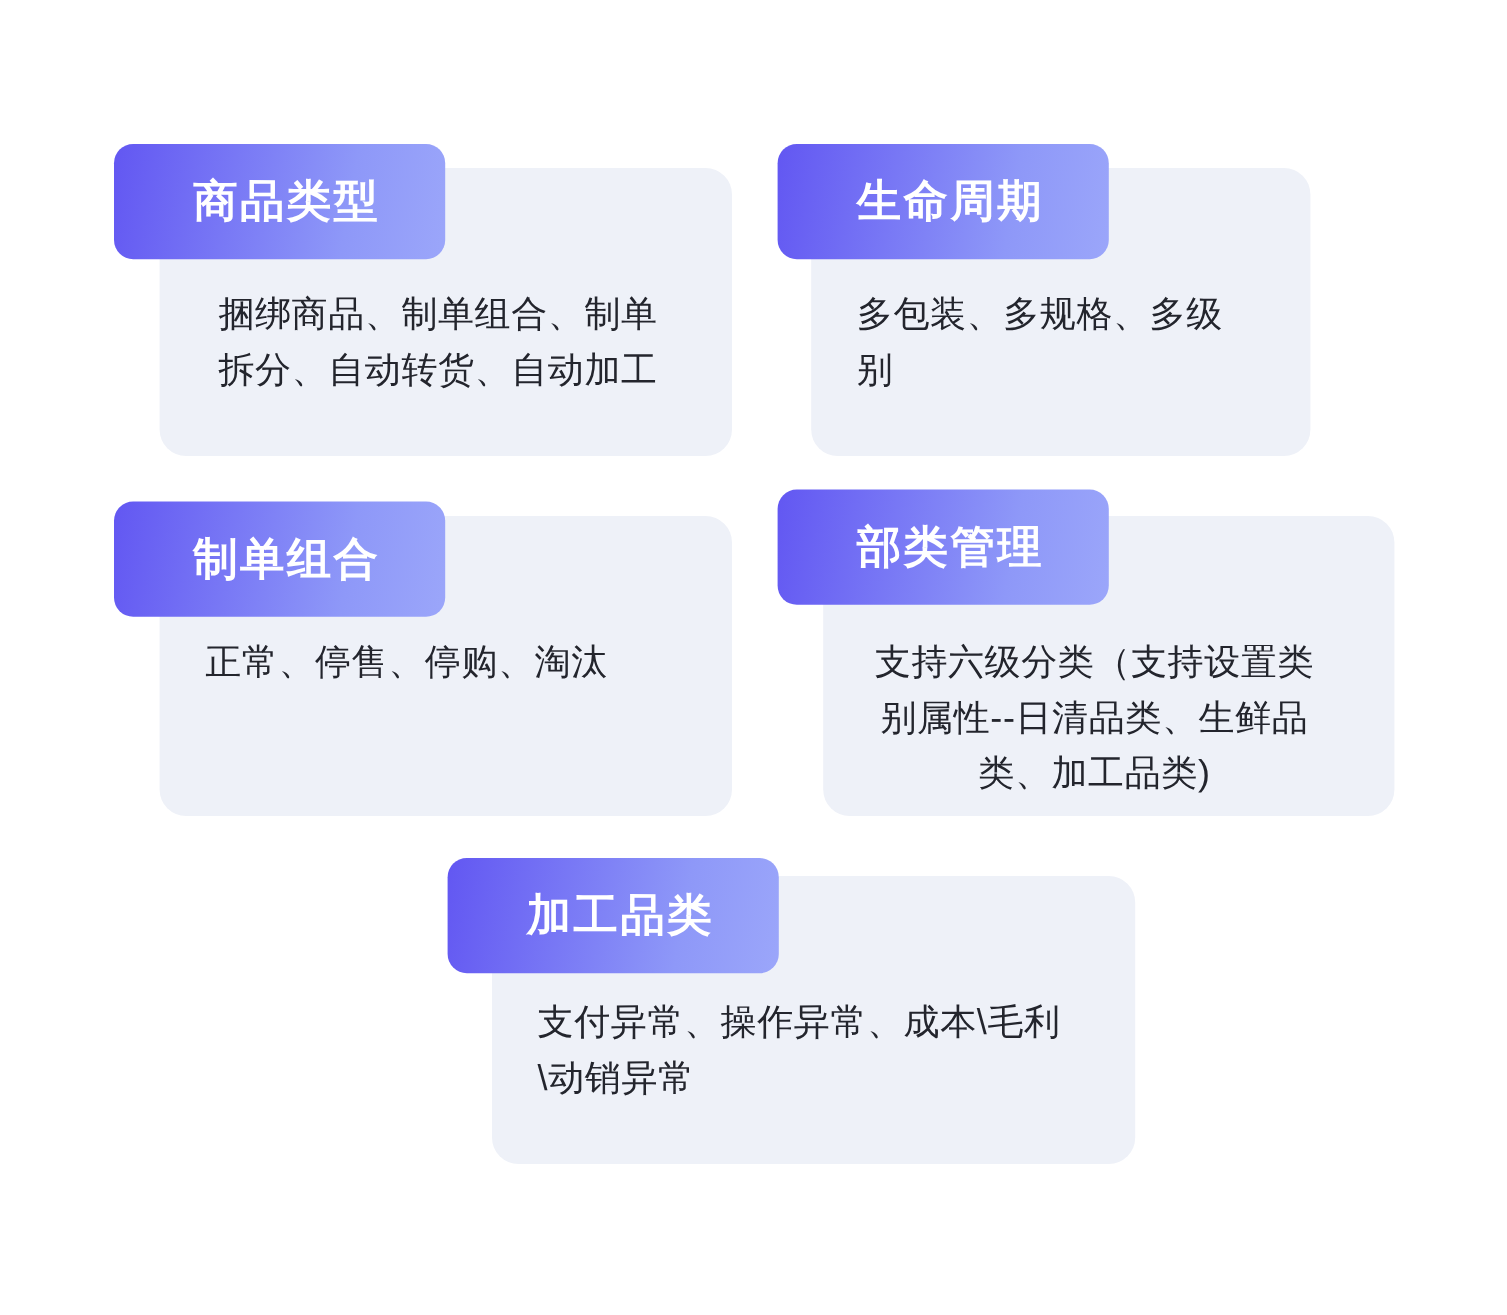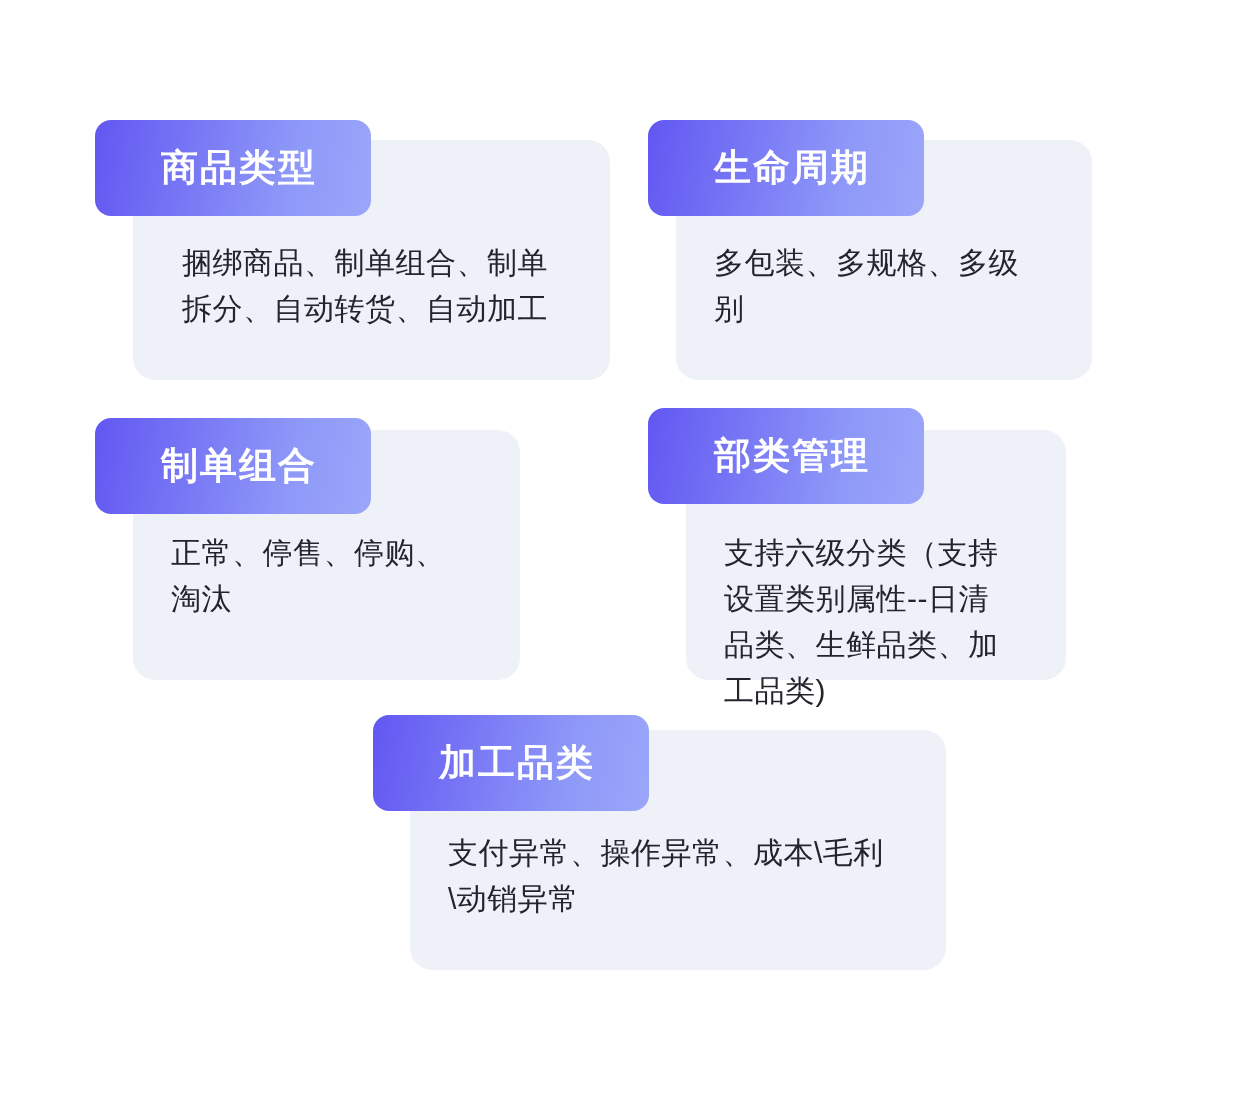--- a/index.html
+++ b/index.html
@@ -59,28 +59,28 @@
     <span class="badge-label">商品类型</span>
   </div>
 
   <div class="panel" style="left:676px; top:140px; width:416px; height:240px;">
     <div class="panel-text">多包装、多规格、多级别</div>
   </div>
   <div class="badge" style="left:648px; top:120px;">
     <span class="badge-label">生命周期</span>
   </div>
 
-  <div class="panel" style="left:133px; top:430px; width:387px; height:250px;">
+  <div class="panel" style="left:133px; top:430px; width:477px; height:250px;">
     <div class="panel-text">正常、停售、停购、淘汰</div>
   </div>
   <div class="badge" style="left:95px; top:418px;">
     <span class="badge-label">制单组合</span>
   </div>
 
-  <div class="panel" style="left:686px; top:430px; width:380px; height:250px;">
+  <div class="panel" style="left:686px; top:430px; width:476px; height:250px;text-align:center;">
     <div class="panel-text">支持六级分类（支持设置类别属性--日清品类、生鲜品类、加工品类)</div>
   </div>
   <div class="badge" style="left:648px; top:408px;">
     <span class="badge-label">部类管理</span>
   </div>
 
   <div class="panel" style="left:410px; top:730px; width:536px; height:240px;">
     <div class="panel-text">支付异常、操作异常、成本\毛利\动销异常</div>
   </div>
   <div class="badge" style="left:373px; top:715px;">

